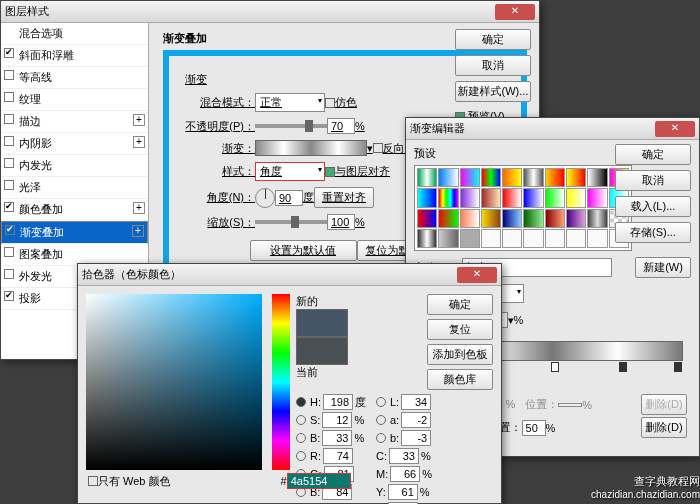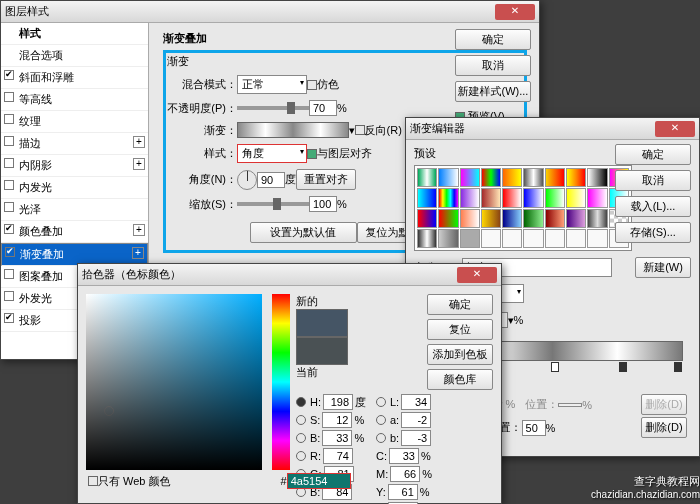--- a/index.html
+++ b/index.html
@@ -48,40 +48,39 @@
 </style>
 </head>
 <body>
 
 <div id="lswin" class="win">
  <div class="titlebar">
   <span class="title">图层样式</span>
   <span class="closex">✕</span>
  </div>
  <div id="styleList">
-  <div class="row" style="font-weight:bold">样式</div>
   <div class="row">混合选项</div>
   <div id="styleItems">
         <div class="row"><span class="chk on"></span>斜面和浮雕</div>
         <div class="row"><span class="chk"></span>等高线</div>
         <div class="row"><span class="chk"></span>纹理</div>
         <div class="row"><span class="chk"></span>描边<span class="plus">+</span></div>
         <div class="row"><span class="chk"></span>内阴影<span class="plus">+</span></div>
         <div class="row"><span class="chk"></span>内发光</div>
         <div class="row"><span class="chk"></span>光泽</div>
         <div class="row"><span class="chk on"></span>颜色叠加<span class="plus">+</span></div>
         <div class="row sel"><span class="chk on"></span>渐变叠加<span class="plus">+</span></div>
         <div class="row"><span class="chk"></span>图案叠加</div>
         <div class="row"><span class="chk"></span>外发光</div>
         <div class="row"><span class="chk on"></span>投影<span class="plus">+</span></div>
       </div>
  </div>
  <div id="lscontent">
   <div style="font-weight:bold;margin-bottom:4px">渐变叠加</div>
-  <div style="border:3px solid #0ea5e9;padding:1px;">
+  <div style="border:6px solid #0ea5e9;padding:16px;text-decoration:underline;">
    <div style="margin-bottom:6px">渐变</div>
    <div class="fgroup">
     <span class="lbl" style="width:70px">混合模式：</span>
     <span class="sel" style="width:70px"><span>正常</span><span class="arr">▾</span></span>
     <span class="cb"></span>
     <span>仿色</span>
    </div>
    <div class="fgroup">
     <span class="lbl" style="width:70px">不透明度(P)：</span>
     <span style="width:72px;height:4px;background:#999;position:relative">

